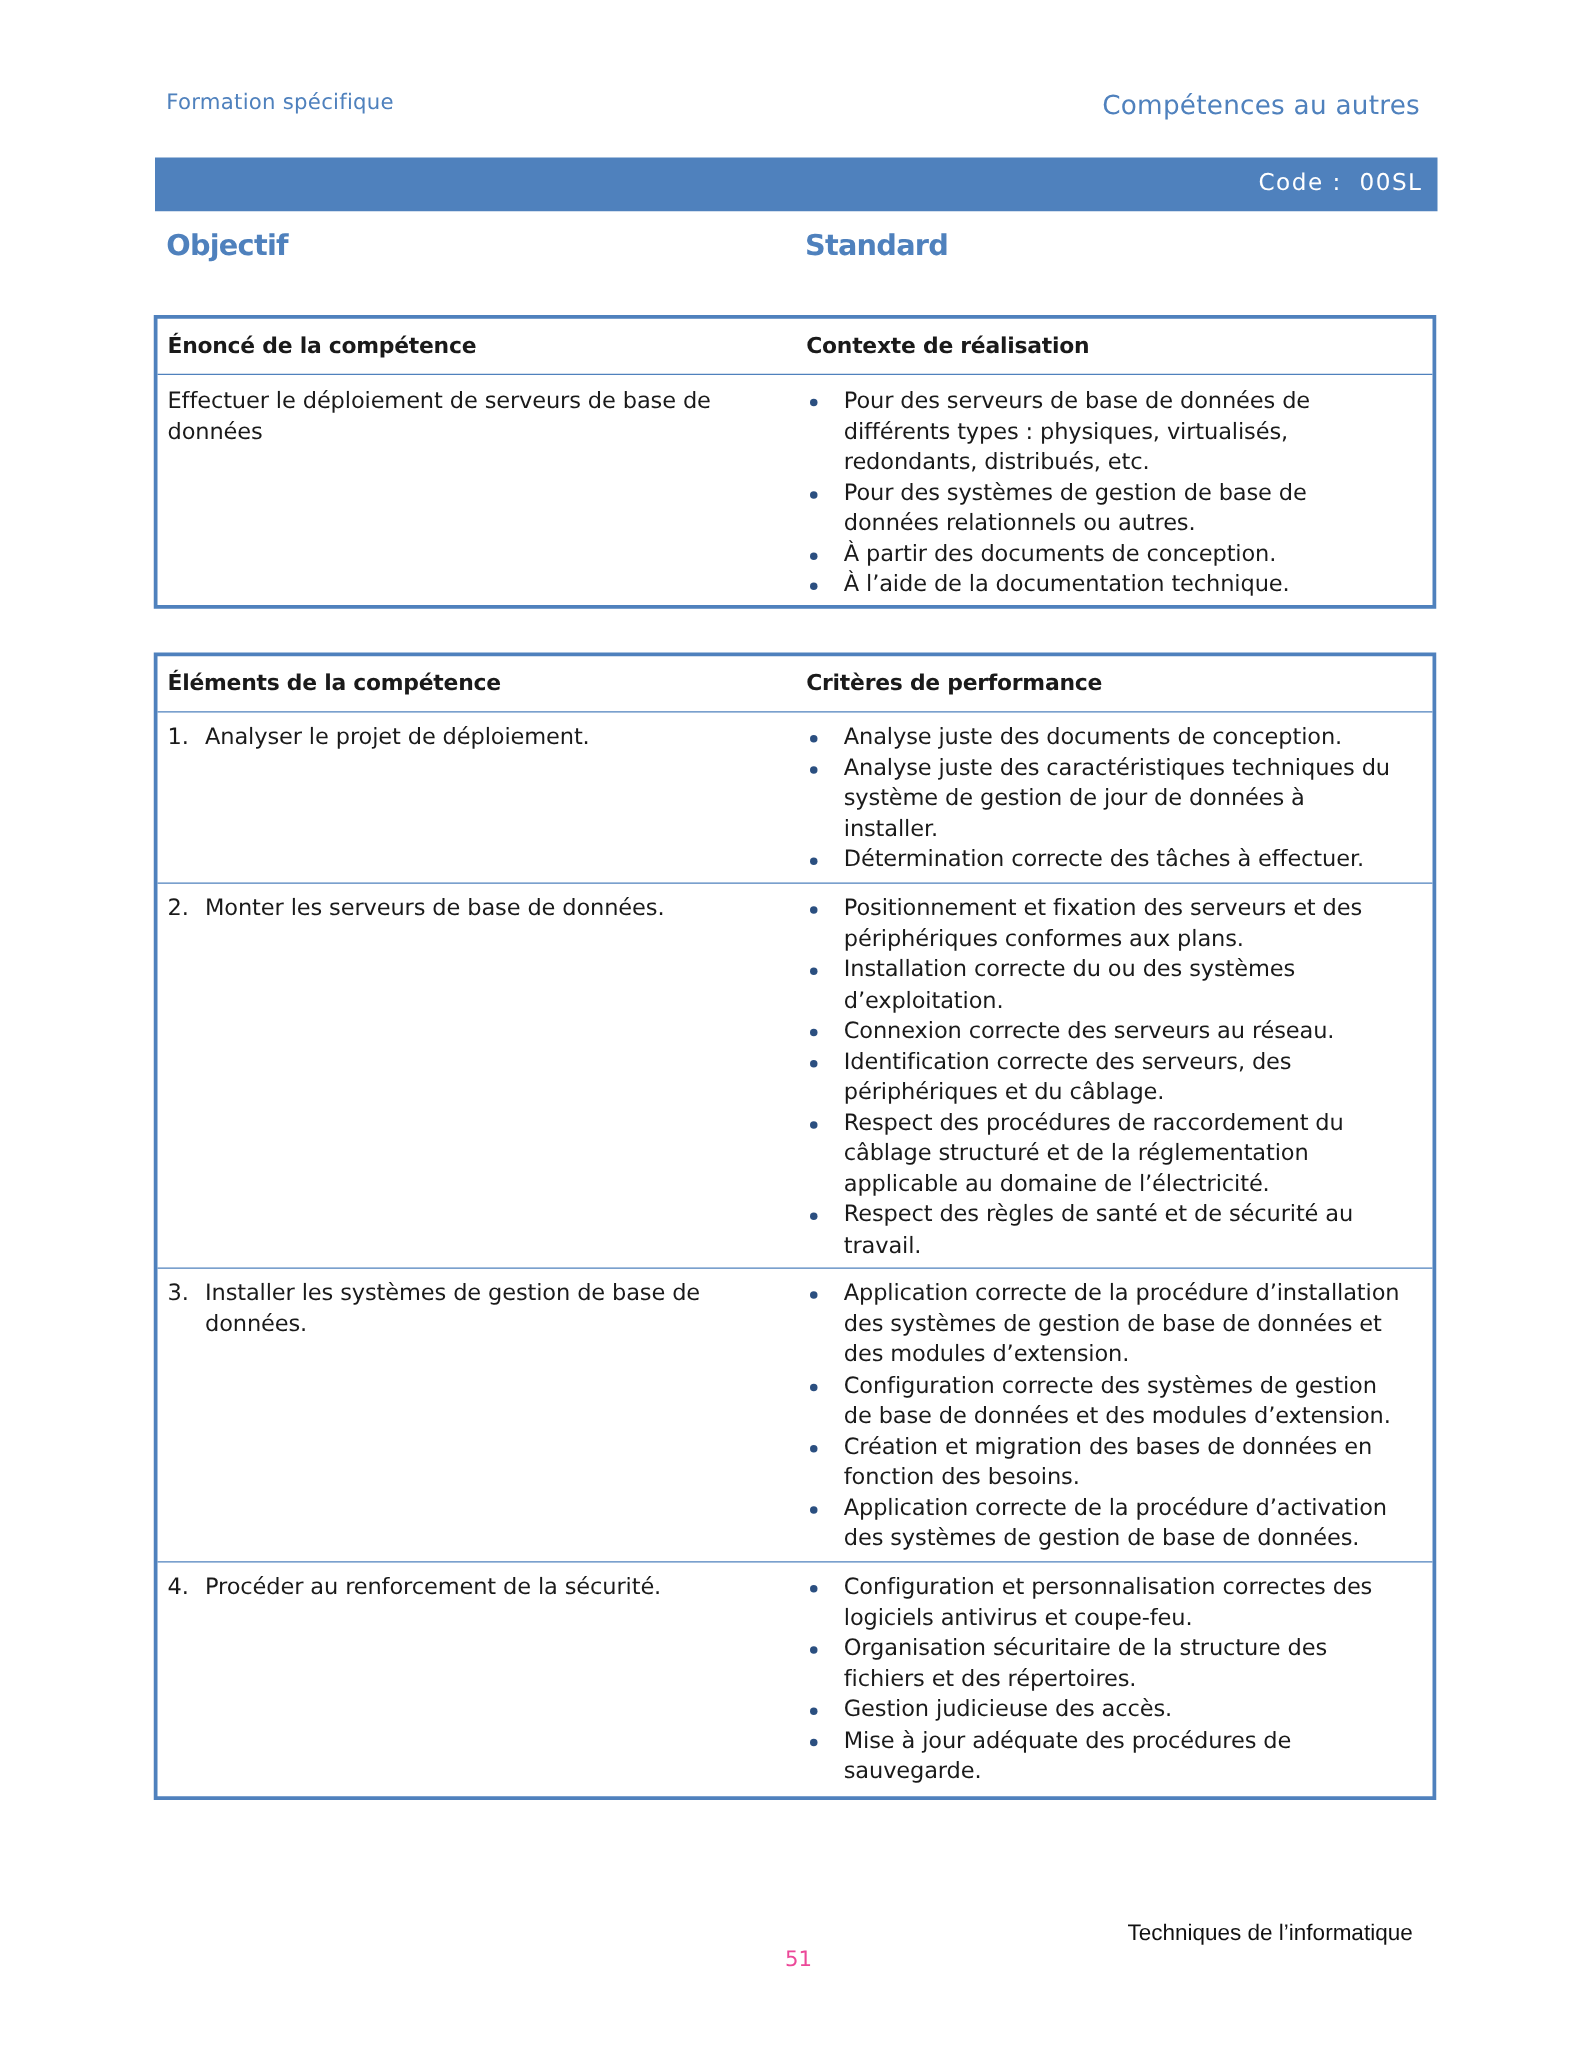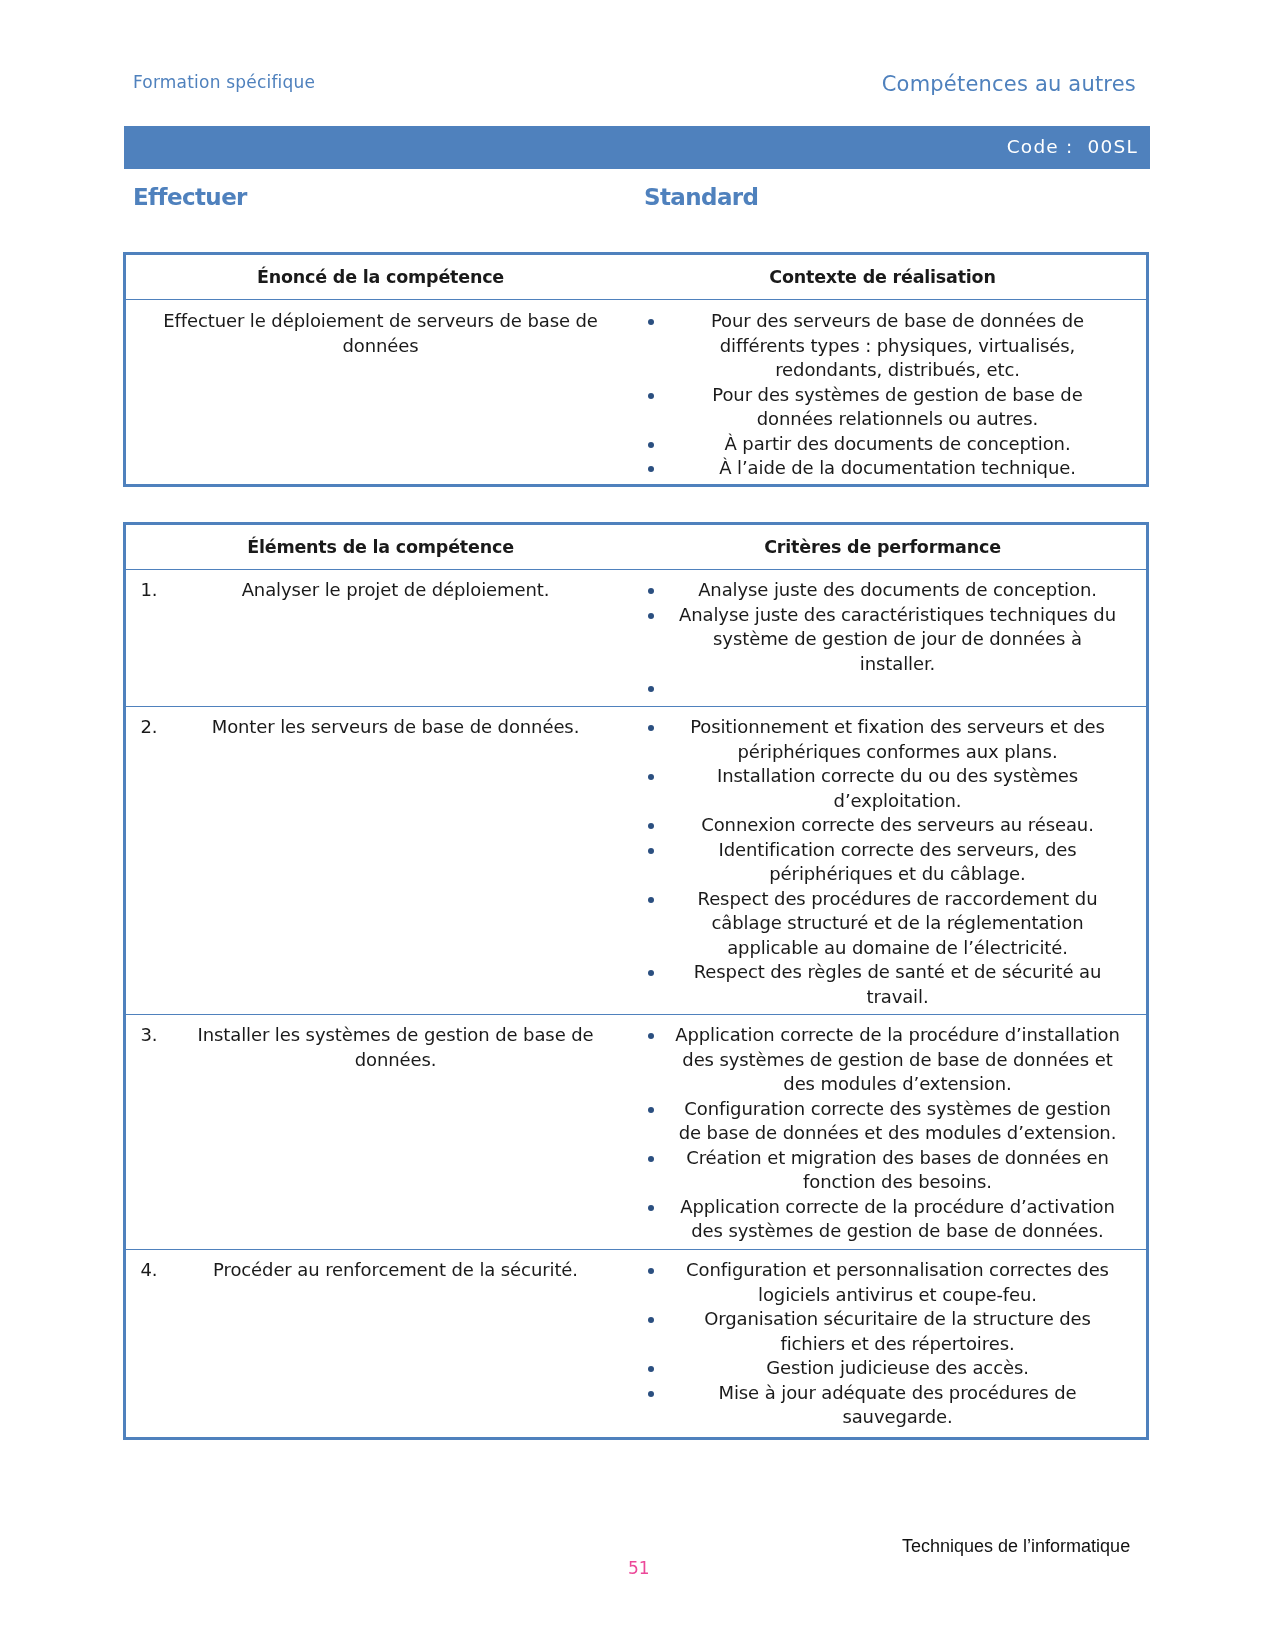--- a/index.html
+++ b/index.html
@@ -8,21 +8,21 @@
   .abs { position: absolute; }
   .hdr-left { left: 133px; top: 72px; font-size: 17px; color: #4f81bd; letter-spacing: 0.2px; }
   .hdr-right { right: 139px; top: 72px; font-size: 21px; color: #4f81bd; letter-spacing: 0.2px; }
   .code-bar { left: 124px; top: 126px; width: 1026px; height: 43px; background: #4f81bd; }
   .code-text { position: absolute; right: 12px; top: 10px; font-size: 18.5px; color: #ffffff; letter-spacing: 1.2px; white-space: pre; }
   .sec-title { top: 184px; font-size: 23px; font-weight: bold; color: #4f81bd; letter-spacing: -0.6px; }
   .sec-obj { left: 133px; }
   .sec-std { left: 644px; }
 
   .tbl { position: absolute; left: 123px; width: 1026px; border: 3px solid #4f81bd; box-sizing: border-box; }
-  .row { display: flex; border-top: 1.5px solid #4f81bd; box-sizing: border-box; text-align: center; }
+  .row { display: flex; border-top: 1.5px solid #4f81bd; box-sizing: border-box; }
   .row.first { border-top: none; }
   .cell-l { width: 511px; padding: 0 10px 0 8px; box-sizing: border-box; }
   .cell-r { flex: 1; padding: 0 26px 0 8px; box-sizing: border-box; }
   .th { font-weight: bold; font-size: 17.5px; letter-spacing: -0.2px; }
   .td { font-size: 18px; line-height: 24.5px; letter-spacing: -0.1px; }
   ul.bl { list-style: none; margin: 0; padding: 0; }
   ul.bl li { position: relative; padding-left: 30px; }
   ul.bl li .dot { position: absolute; left: 3px; top: 10px; width: 6px; height: 6px; border-radius: 50%; background: #2b4f80; }
   .num { display: inline-block; width: 30px; }
   .elem { display: flex; }
@@ -34,21 +34,21 @@
 </head>
 <body>
 
 <div class="abs hdr-left">Formation spécifique</div>
 <div class="abs hdr-right">Compétences au autres</div>
 
 <div class="abs code-bar">
   <span class="code-text"><span>Code :</span>  <span>00SL</span></span>
 </div>
 
-<div class="abs sec-title sec-obj">Effectuer</div>
+<div class="abs sec-title sec-obj">Objectif</div>
 <div class="abs sec-title sec-std">Standard</div>
 
 <div class="tbl" style="top:252px; height:235px;">
   <div class="row first" style="height:44px; align-items:center;">
     <div class="cell-l th">Énoncé de la compétence</div>
     <div class="cell-r th">Contexte de réalisation</div>
   </div>
   <div class="row" style="padding-top:9px;">
     <div class="cell-l td">Effectuer le déploiement de serveurs de base de données</div>
     <div class="cell-r td">
@@ -72,21 +72,21 @@
         <div class="cell-l td">
           <div class="elem">
             <span class="num">1.</span>
             <span class="txt">Analyser le projet de déploiement.</span>
           </div>
         </div>
         <div class="cell-r td">
           <ul class="bl">
             <li><span class="dot"></span><span>Analyse juste des documents de conception.</span></li>
             <li><span class="dot"></span><span>Analyse juste des caractéristiques techniques du système de gestion de jour de données à installer.</span></li>
-            <li><span class="dot"></span></li>
+            <li><span class="dot"></span><span>Détermination correcte des tâches à effectuer.</span></li>
           </ul>
         </div>
       </div>
       <div class="row" style="height: 308px; padding-top: 8px;">
         <div class="cell-l td">
           <div class="elem">
             <span class="num">2.</span>
             <span class="txt">Monter les serveurs de base de données.</span>
           </div>
         </div>

